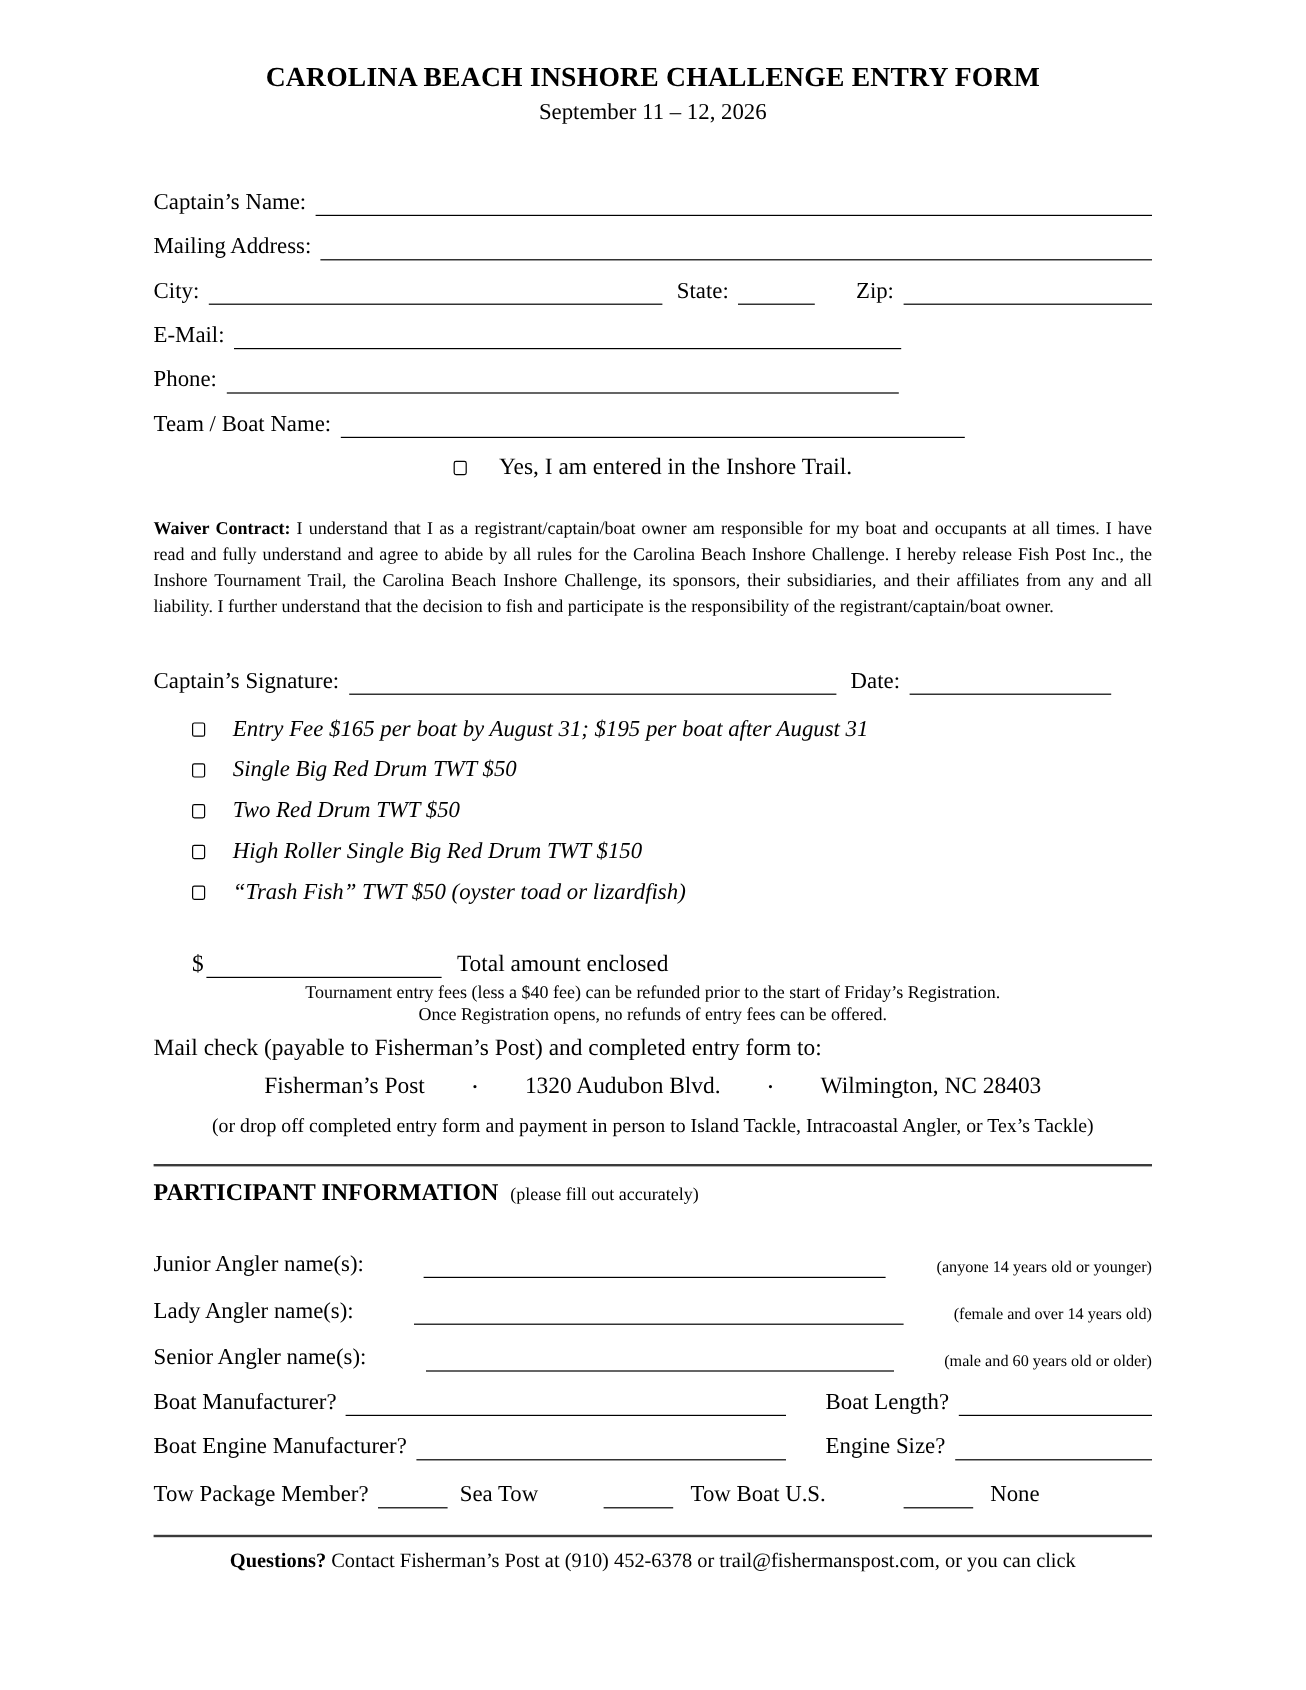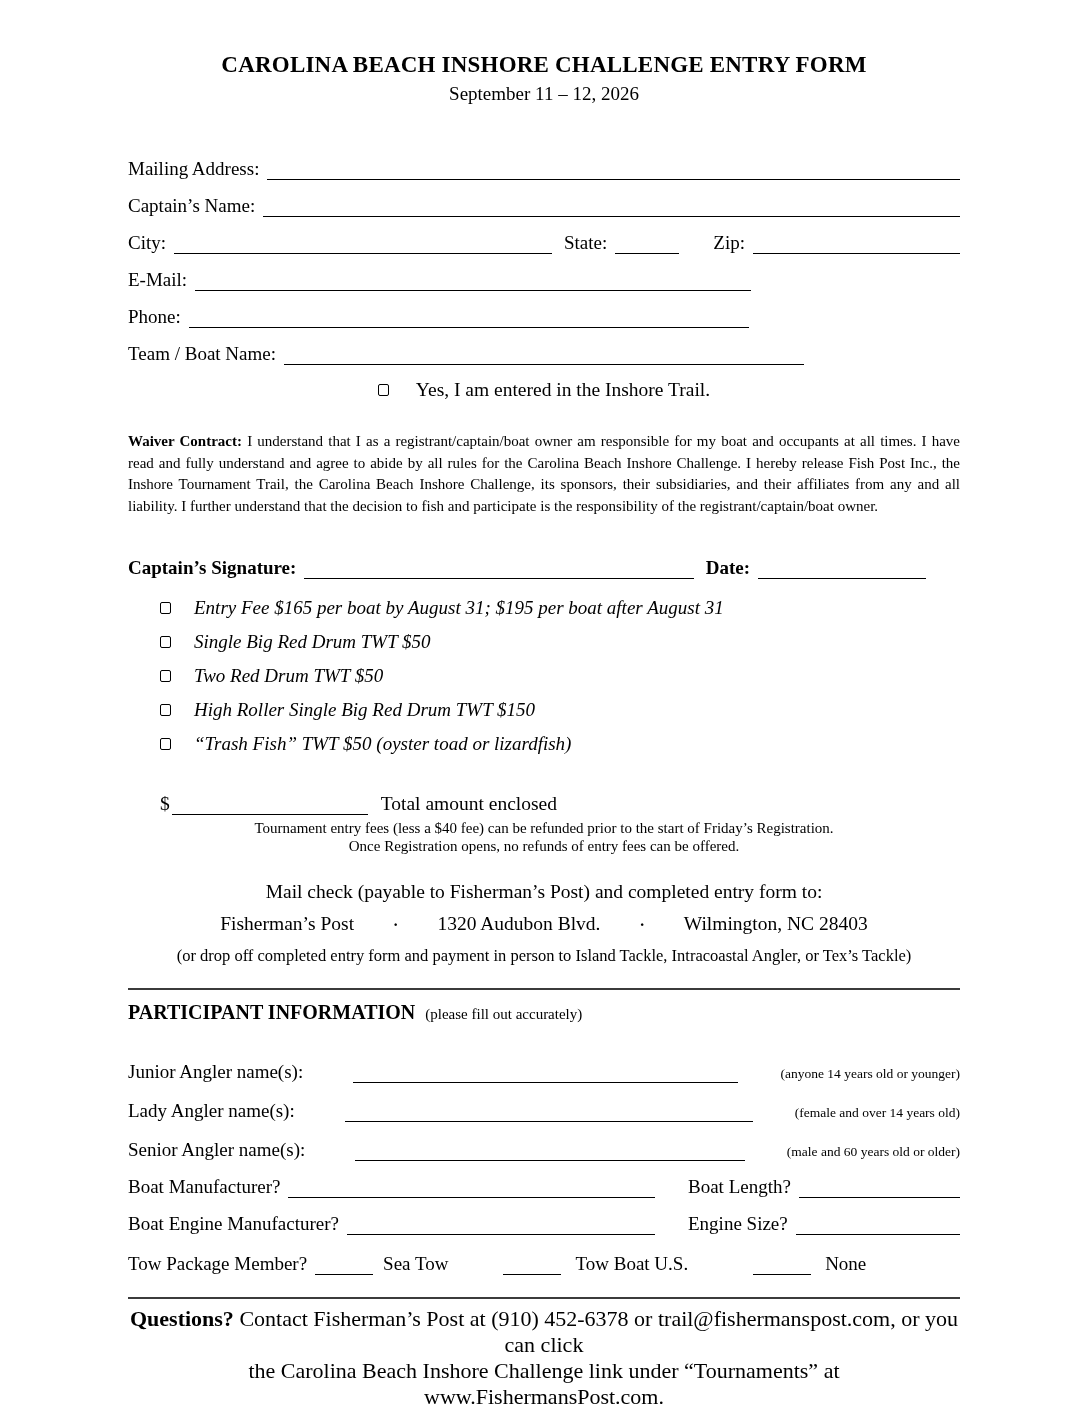--- a/index.html
+++ b/index.html
@@ -27,36 +27,36 @@
 
   
   .trail-row { display: flex; justify-content: center; align-items: center; margin-top: 10px; height: 30px; font-size: 19.5px; }
   .cb { display: inline-block; width: 11px; height: 12px; border: 1.6px solid #000; border-radius: 2px; background: #fff; }
   .trail-row .cb { margin-right: 27px; }
 
   
   .waiver { margin-top: 26px; font-size: 15px; line-height: 1.44; text-align: justify; }
 
   
-  .sig-row { margin-top: 26px; height: 36px; padding-right: 34px; font-weight: bold; }
+  .sig-row { margin-top: 26px; height: 36px; padding-right: 34px; }
 
   
   .fees { margin-top: 12px; font-style: italic; }
   .fee-row { display: flex; align-items: center; height: 34px; padding-left: 32px; font-size: 19px; }
   .fee-row .cb { margin-right: 23px; flex: 0 0 auto; }
 
   
   .total-row { display: flex; align-items: flex-end; margin-top: 22px; padding-left: 32px; height: 32px; font-size: 19.5px; }
   .total-row .line { margin-left: 2px; width: 196px; }
   .total-row .total-lbl { margin-left: 13px; }
 
   .refund { margin-top: 5px; text-align: center; font-size: 15px; line-height: 17.5px; }
 
   
-  .mail-instruction { margin-top: 26px; text-align: center; font-size: 19.5px; }
+  .mail-instruction { margin-top: 8px; text-align: left; font-size: 19.5px; }
   .mail-addr { margin-top: 10px; display: flex; justify-content: center; align-items: baseline; gap: 39px; font-size: 19.5px; }
   .mail-addr .dot { font-weight: bold; font-size: 16px; }
   .dropoff { margin-top: 11px; text-align: center; font-size: 16.5px; }
 
   hr.sep { margin-top: 22px; border: none; border-top: 2.6px solid #3b3b3b; }
 
   
   .p-head { margin-top: 11px; text-align: left; }
   .p-title { font-size: 20px; font-weight: bold; }
   .p-note { font-size: 15px; margin-left: 6px; }
@@ -70,39 +70,39 @@
 
   .tow-row { display: flex; align-items: flex-end; height: 40px; font-size: 19px; }
   .tow-line { width: 58px; }
   .tow-opt1 { margin-left: 10px; }
   .tow-line2 { margin-left: 55px; }
   .tow-opt2 { margin-left: 14px; text-align: center; }
   .tow-line3 { margin-left: 65px; }
   .tow-opt3 { margin-left: 14px; }
 
   
-  .footer { margin-top: 7px; text-align: center; font-size: 22px; line-height: 26px; }
+  .footer { margin-top: 7px; text-align: center; font-size: 17px; line-height: 26px; }
 </style>
 </head>
 <body>
 
 <div class="page">
 
   <header class="hdr">
     <h1>CAROLINA BEACH INSHORE CHALLENGE ENTRY FORM</h1>
     <div class="sub">September 11 – 12, 2026</div>
   </header>
 
   <section class="contact">
     <div class="frow">
+      <span class="lbl">Captain’s Name:</span>
+      <span class="line grow"></span>
+    </div>
+    <div class="frow">
       <span class="lbl">Mailing Address:</span>
-      <span class="line grow"></span>
-    </div>
-    <div class="frow">
-      <span class="lbl">Captain’s Name:</span>
       <span class="line grow"></span>
     </div>
     <div class="frow">
       <span class="lbl">City:</span>
       <span class="line" style="width:378px"></span>
       <span class="lbl ml12">State:</span>
       <span class="line" style="width:64px"></span>
       <span class="lbl ml34">Zip:</span>
       <span class="line grow"></span>
     </div>
@@ -234,16 +234,15 @@
       <span class="lbl tow-opt2">Tow Boat U.S.</span>
       <span class="line tow-line tow-line3"></span>
       <span class="lbl tow-opt3">None</span>
     </div>
   </section>
 
   <hr class="sep">
 
   <div class="footer">
     <div><b>Questions?</b> <span>Contact Fisherman’s Post at (910) 452-6378 or trail@fishermanspost.com, or you can click</span></div>
-    <div>the Carolina Beach Inshore Challenge link under “Tournaments” at www.FishermansPost.com.</div>
   </div>
 
 </div>
 
 </body></html>

